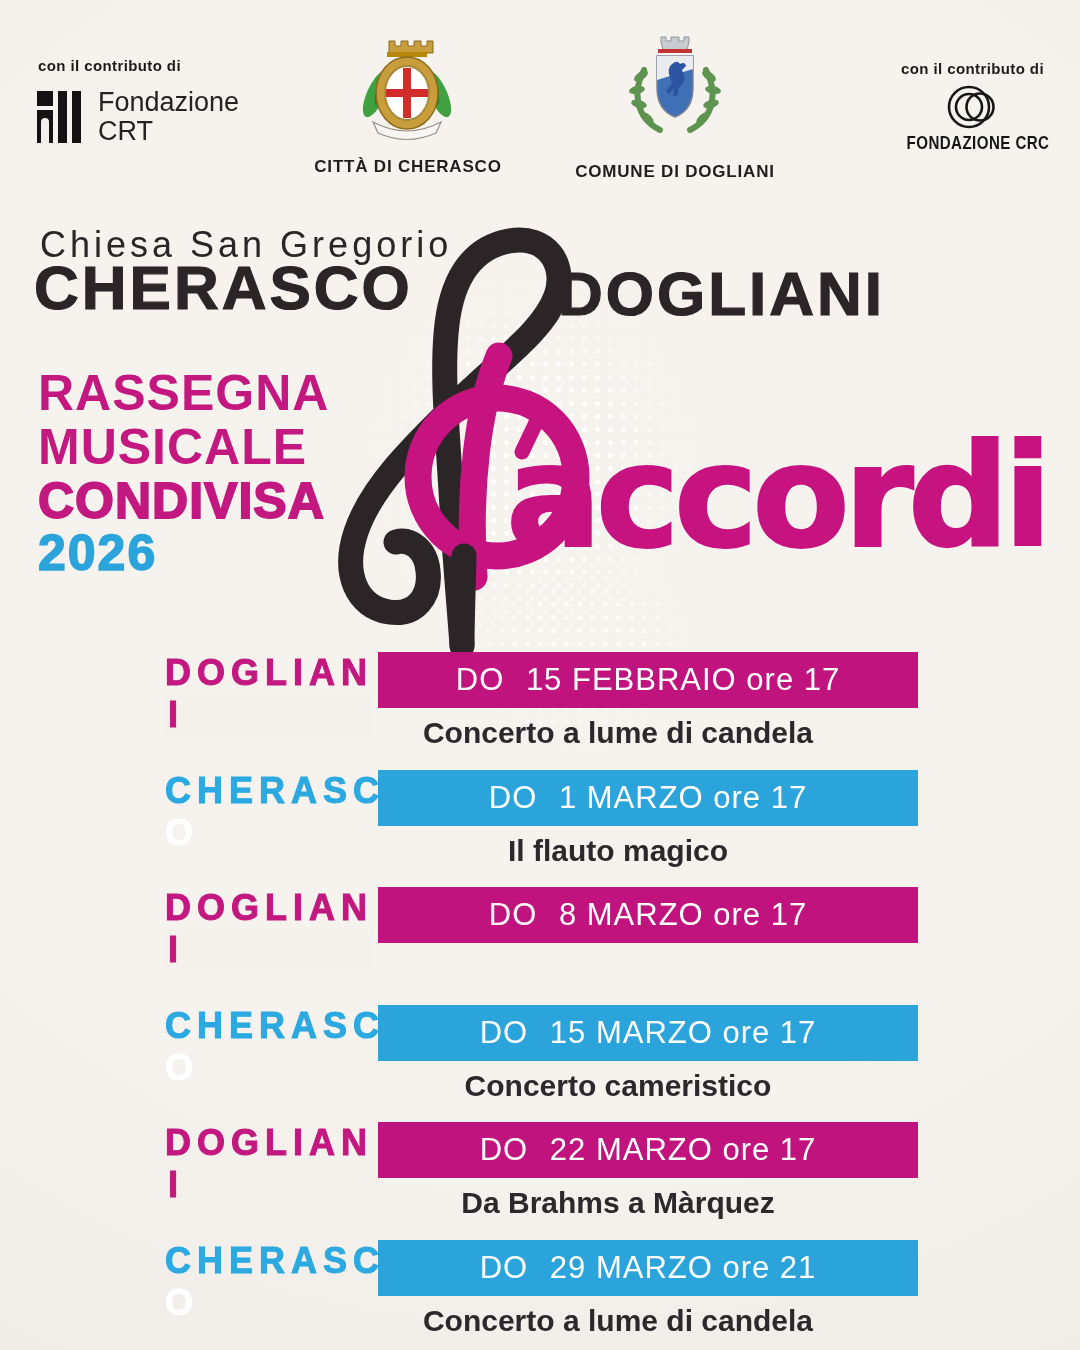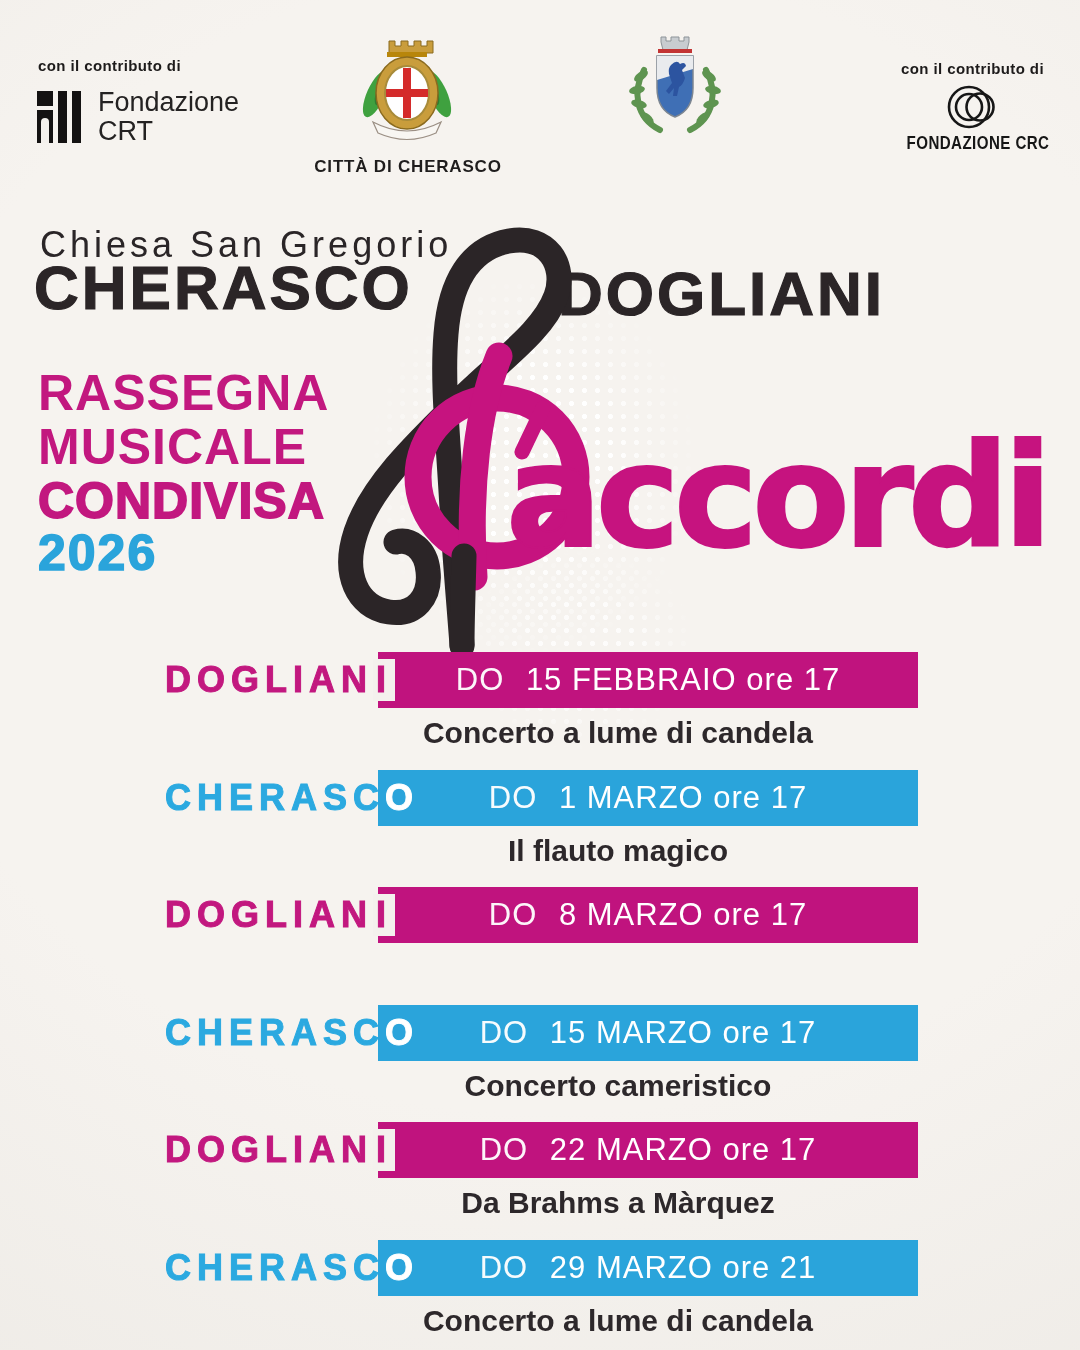--- a/index.html
+++ b/index.html
@@ -48,22 +48,22 @@
 
   
   .events{left:0;top:652px;width:1080px;}
   .event{position:relative;height:117.5px;}
   .bar{position:absolute;left:378px;top:0;width:540px;height:56px;display:flex;align-items:center;justify-content:center;}
   .bar.magenta{background:#c0137e;}
   .bar.blue{background:#2aa4db;}
   .bar-text{color:#ffffff;font-size:31px;letter-spacing:1px;white-space:nowrap;}
   .bar-text .pfx{font-weight:400;opacity:.96;}
   .bar-text .main{font-weight:400;margin-left:12px;}
-  .city{position:absolute;left:165px;top:0;height:56px;display:flex;align-items:center;
-    font-size:36px;font-weight:700;letter-spacing:6px;z-index:2;white-space:nowrap;}
+  .city{position:absolute;left:165px;top:0;height:56px;display:flex;
+    font-size:36px;font-weight:700;letter-spacing:6px;z-index:2;white-space:nowrap;flex-direction:column;}
   .city.magenta{color:#c2187f;-webkit-text-stroke:1px #c2187f;}
   .city.blue{color:#2ba9e0;-webkit-text-stroke:1px #2ba9e0;}
   .city.magenta .last{background:#f4f1ed;padding:0 3px;}
   .city.blue .last{color:#ffffff;-webkit-text-stroke:1px #ffffff;}
   .desc{position:absolute;left:348px;top:64px;width:540px;text-align:center;
     font-size:30px;font-weight:700;color:#2d282b;}
 </style>
 </head>
 <body>
 
@@ -122,20 +122,21 @@
       <ellipse cx="89" cy="60" rx="8" ry="4" transform="rotate(10 89 60)"></ellipse>
       <ellipse cx="87" cy="74" rx="8" ry="4" transform="rotate(-15 87 74)"></ellipse>
       <ellipse cx="79" cy="88" rx="8" ry="4" transform="rotate(-40 79 88)"></ellipse>
     </g>
     <path d="M37 12 v-5 h5 v4 h5 v-4 h8 v4 h5 v-4 h5 v5 l-2 8 H39 Z" fill="#c8ccd0" stroke="#8d9398" stroke-width="1"></path>
     <rect x="34" y="19" width="34" height="4" fill="#c23434"></rect>
     <path d="M33 26 h36 v32 q0 22 -18 29 q-18 -7 -18 -29 Z" fill="#3f6fb5" stroke="#7d8691" stroke-width="1.5"></path>
     <path d="M33 26 h36 v13 l-36 11 Z" fill="#e9ebee"></path>
     <path d="M47 35 q6 -6 9 -1 q5 -3 6 2 l-4 4 l3 8 q-2 7 -6 9 l-2 9 h-4 l1 -8 l-5 6 l-3 -3 l6 -8 l-3 -9 q-1 -6 2 -9 Z" fill="#2c54a0"></path>
   </svg>
+  <div class="abs muni-label" style="left:525px;top:162px;">COMUNE DI DOGLIANI</div>
 
   <div class="abs tagline" style="left:894px;top:60px;width:150px;text-align:right;">con il contributo di</div>
   <svg class="abs" style="left:946px;top:84px;" width="62" height="46" viewBox="0 0 62 46">
     <circle cx="23" cy="23" r="20" fill="none" stroke="#171717" stroke-width="2.6"></circle>
     <circle cx="23" cy="23" r="13" fill="none" stroke="#171717" stroke-width="2.6"></circle>
     <circle cx="34" cy="23" r="13.5" fill="none" stroke="#171717" stroke-width="2.6"></circle>
   </svg>
   <div class="abs crc-label" style="left:893px;top:133px;">FONDAZIONE CRC</div>
 
   <div class="abs city-big city-left">CHERASCO</div>

